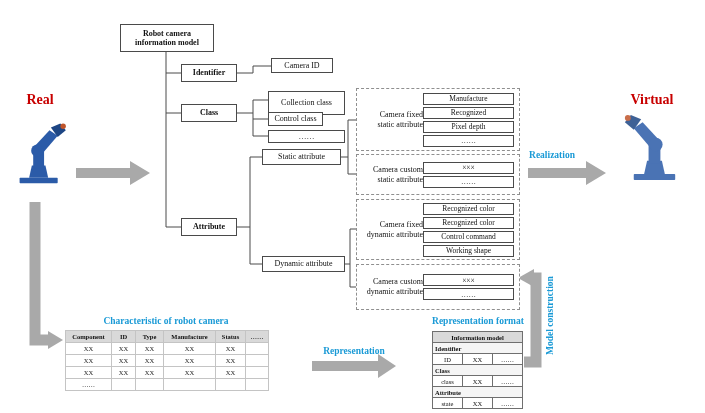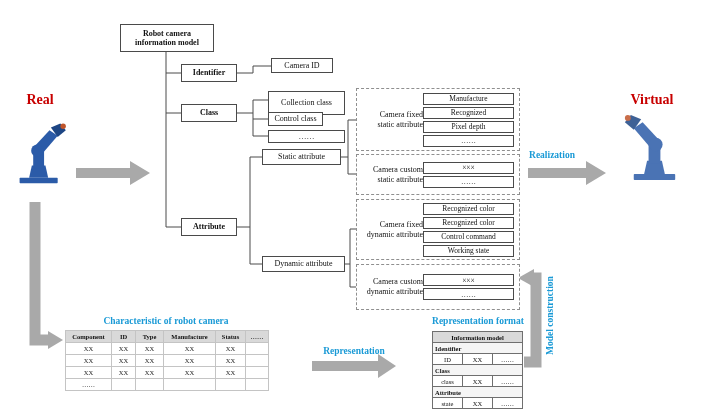--- a/index.html
+++ b/index.html
@@ -91,21 +91,21 @@
       <div class="ibox">……</div>
     </div>
   </div>
   <div class="dgroup" style="left:356px;top:199px;width:164px;height:61px">
     <div class="glabel">Camera fixed
 dynamic attribute</div>
     <div class="gitems">
       <div class="ibox">Recognized color</div>
       <div class="ibox">Recognized color</div>
       <div class="ibox">Control command</div>
-      <div class="ibox">Working state</div>
+      <div class="ibox">Working shape</div>
     </div>
   </div>
   <div class="dgroup" style="left:356px;top:264px;width:164px;height:46px">
     <div class="glabel">Camera custom
 dynamic attribute</div>
     <div class="gitems">
       <div class="ibox">×××</div>
       <div class="ibox">……</div>
     </div>
   </div>

